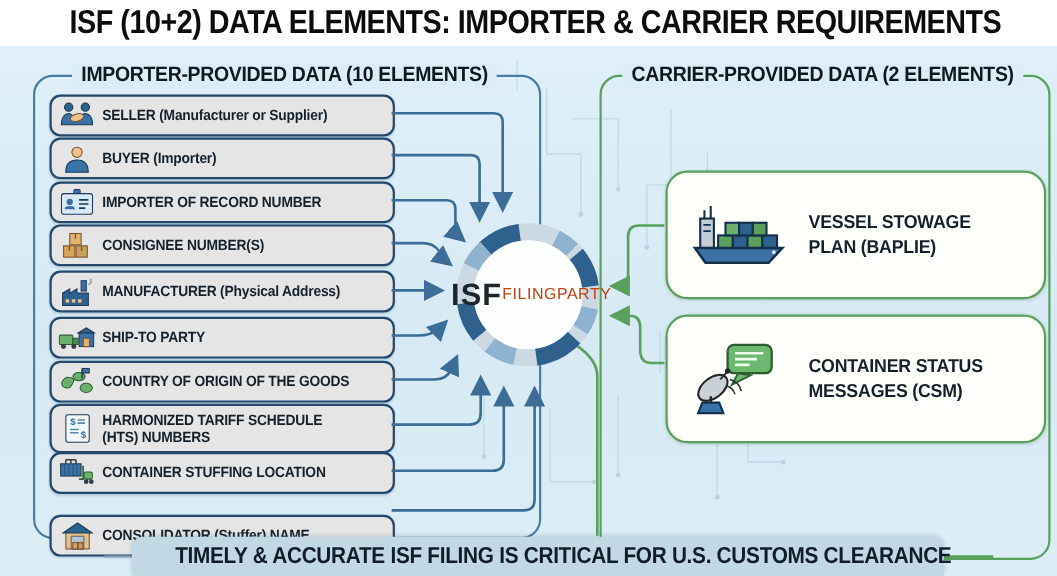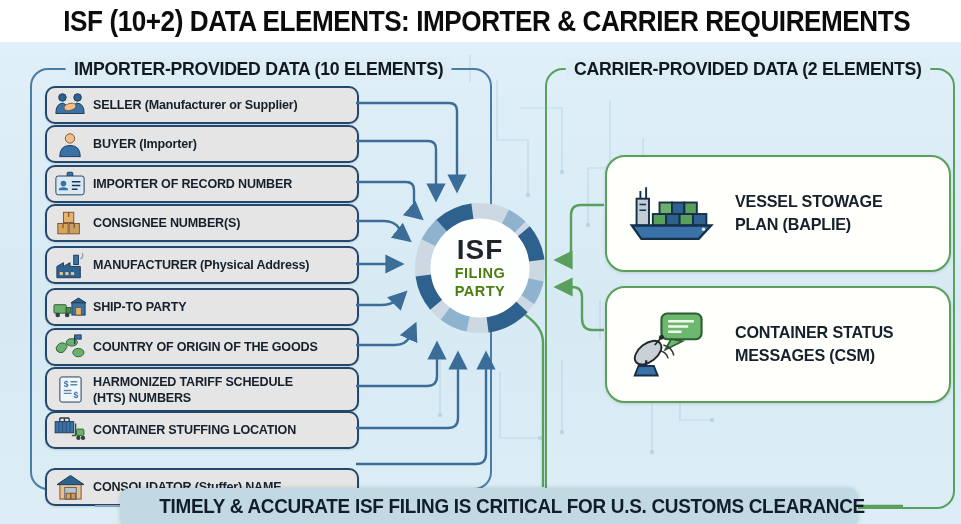--- a/index.html
+++ b/index.html
@@ -34,24 +34,24 @@
 
   .gcard{position:absolute;left:605px;width:342px;height:113px;background:#fffffc;
     border:2px solid #58a05c;border-radius:20px;display:flex;align-items:center;
     z-index:3;box-shadow:0 1px 3px rgba(50,90,60,.18);}
   .gcard .ic{width:128px;display:flex;justify-content:center;align-items:center;flex:none;}
   .gcard .lbl{font-size:17px;font-weight:700;color:#15202b;letter-spacing:-.2px;
     line-height:1.3;white-space:pre-line;transform:scaleX(.95);transform-origin:left center;}
 
   .hub{position:absolute;left:410px;top:198px;width:140px;height:140px;z-index:6;}
   .hub svg{position:absolute;left:0;top:0;}
-  .hub-text{position:absolute;inset:0;display:flex;flex-direction:column;
-    align-items:center;justify-content:center;z-index:2;}
+  .hub-text{position:absolute;inset:0;display:flex;flex-direction:row;
+    align-items:center;z-index:2;}
   .hub-l1{font-size:28px;font-weight:700;letter-spacing:1px;color:#1f242a;line-height:1;}
-  .hub-l2,.hub-l3{font-size:14.5px;font-weight:700;letter-spacing:.5px;color:#4d7c0f;line-height:1.25;}
+  .hub-l2,.hub-l3{font-size:14.5px;font-weight:400;letter-spacing:.5px;color:#c2410c;line-height:1.25;}
 
   .banner{position:absolute;left:120px;top:488px;width:738px;height:40px;
     background:#c2d9e3;border-radius:10px;z-index:7;text-align:center;
     box-shadow:0 0 4px rgba(60,90,110,.25);}
   .banner span{display:inline-block;line-height:36px;transform:scaleX(.9);transform-origin:center;
     font-size:21px;font-weight:700;letter-spacing:-.3px;color:#111e2a;white-space:nowrap;}
 
   svg.overlay{position:absolute;left:0;top:0;z-index:4;pointer-events:none;}
   svg.circuit{position:absolute;left:0;top:0;z-index:1;pointer-events:none;opacity:.55;}
 </style>

